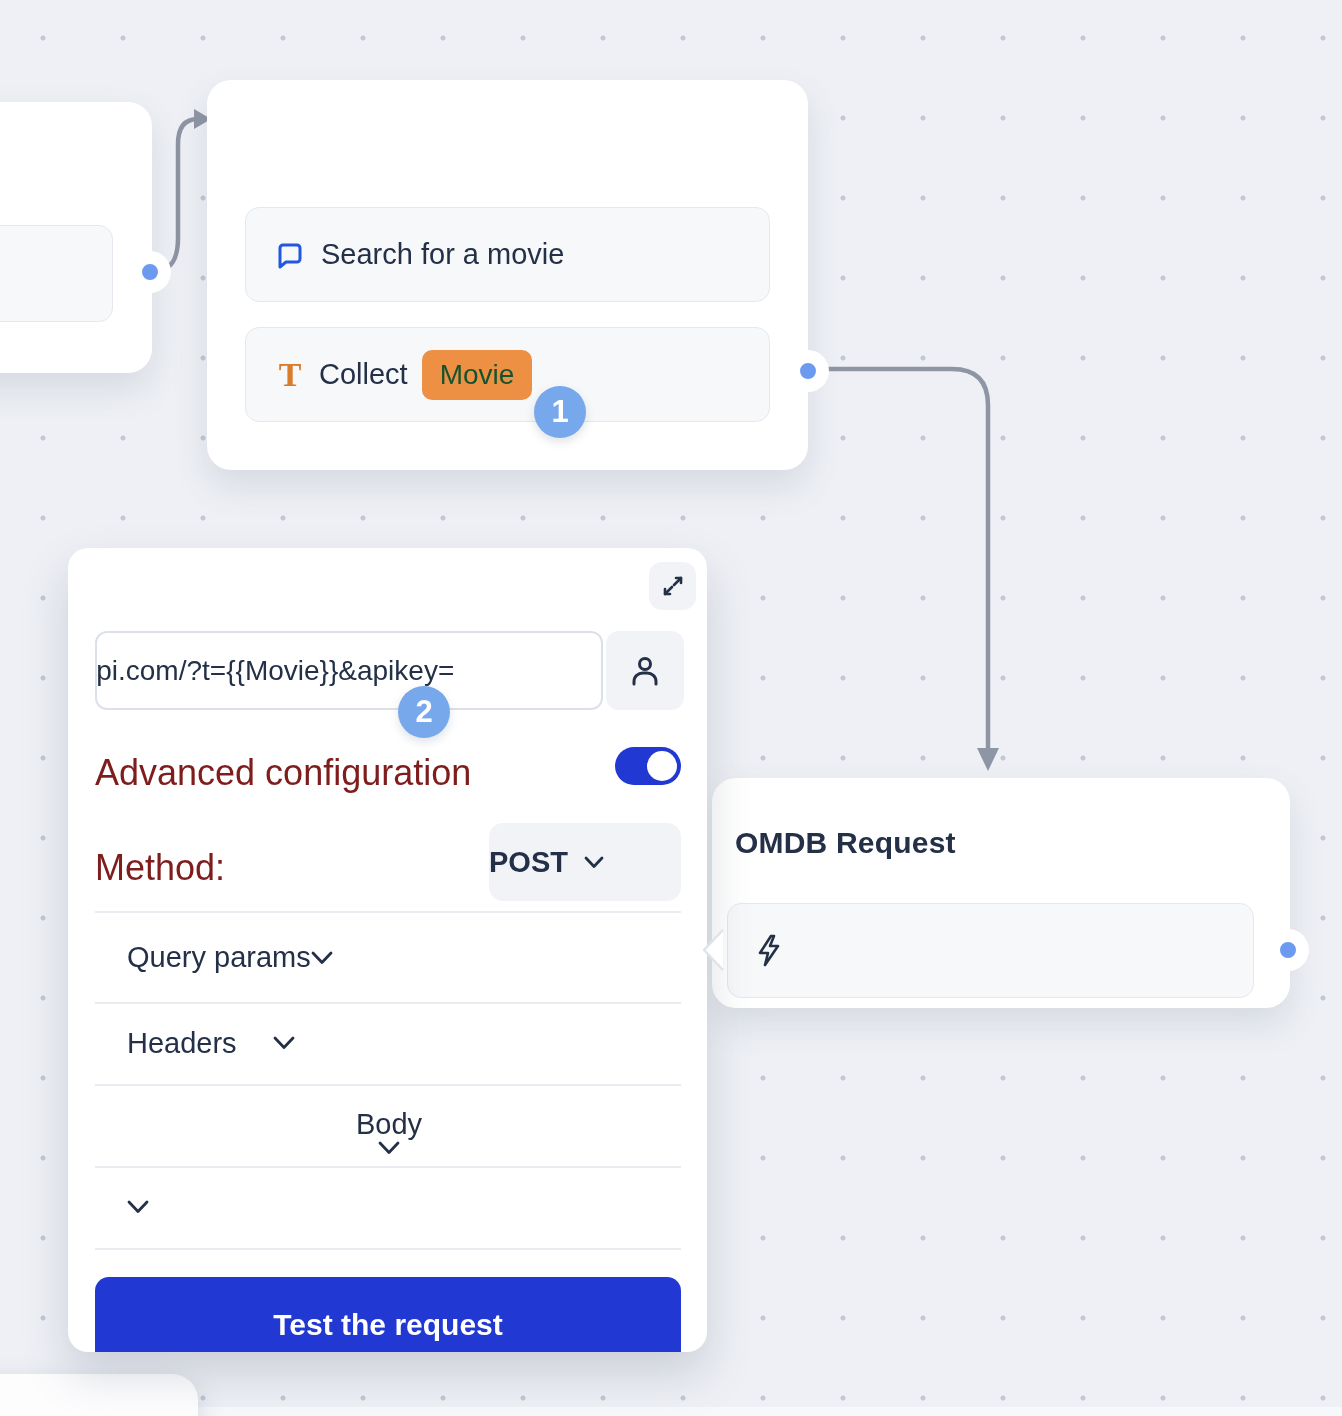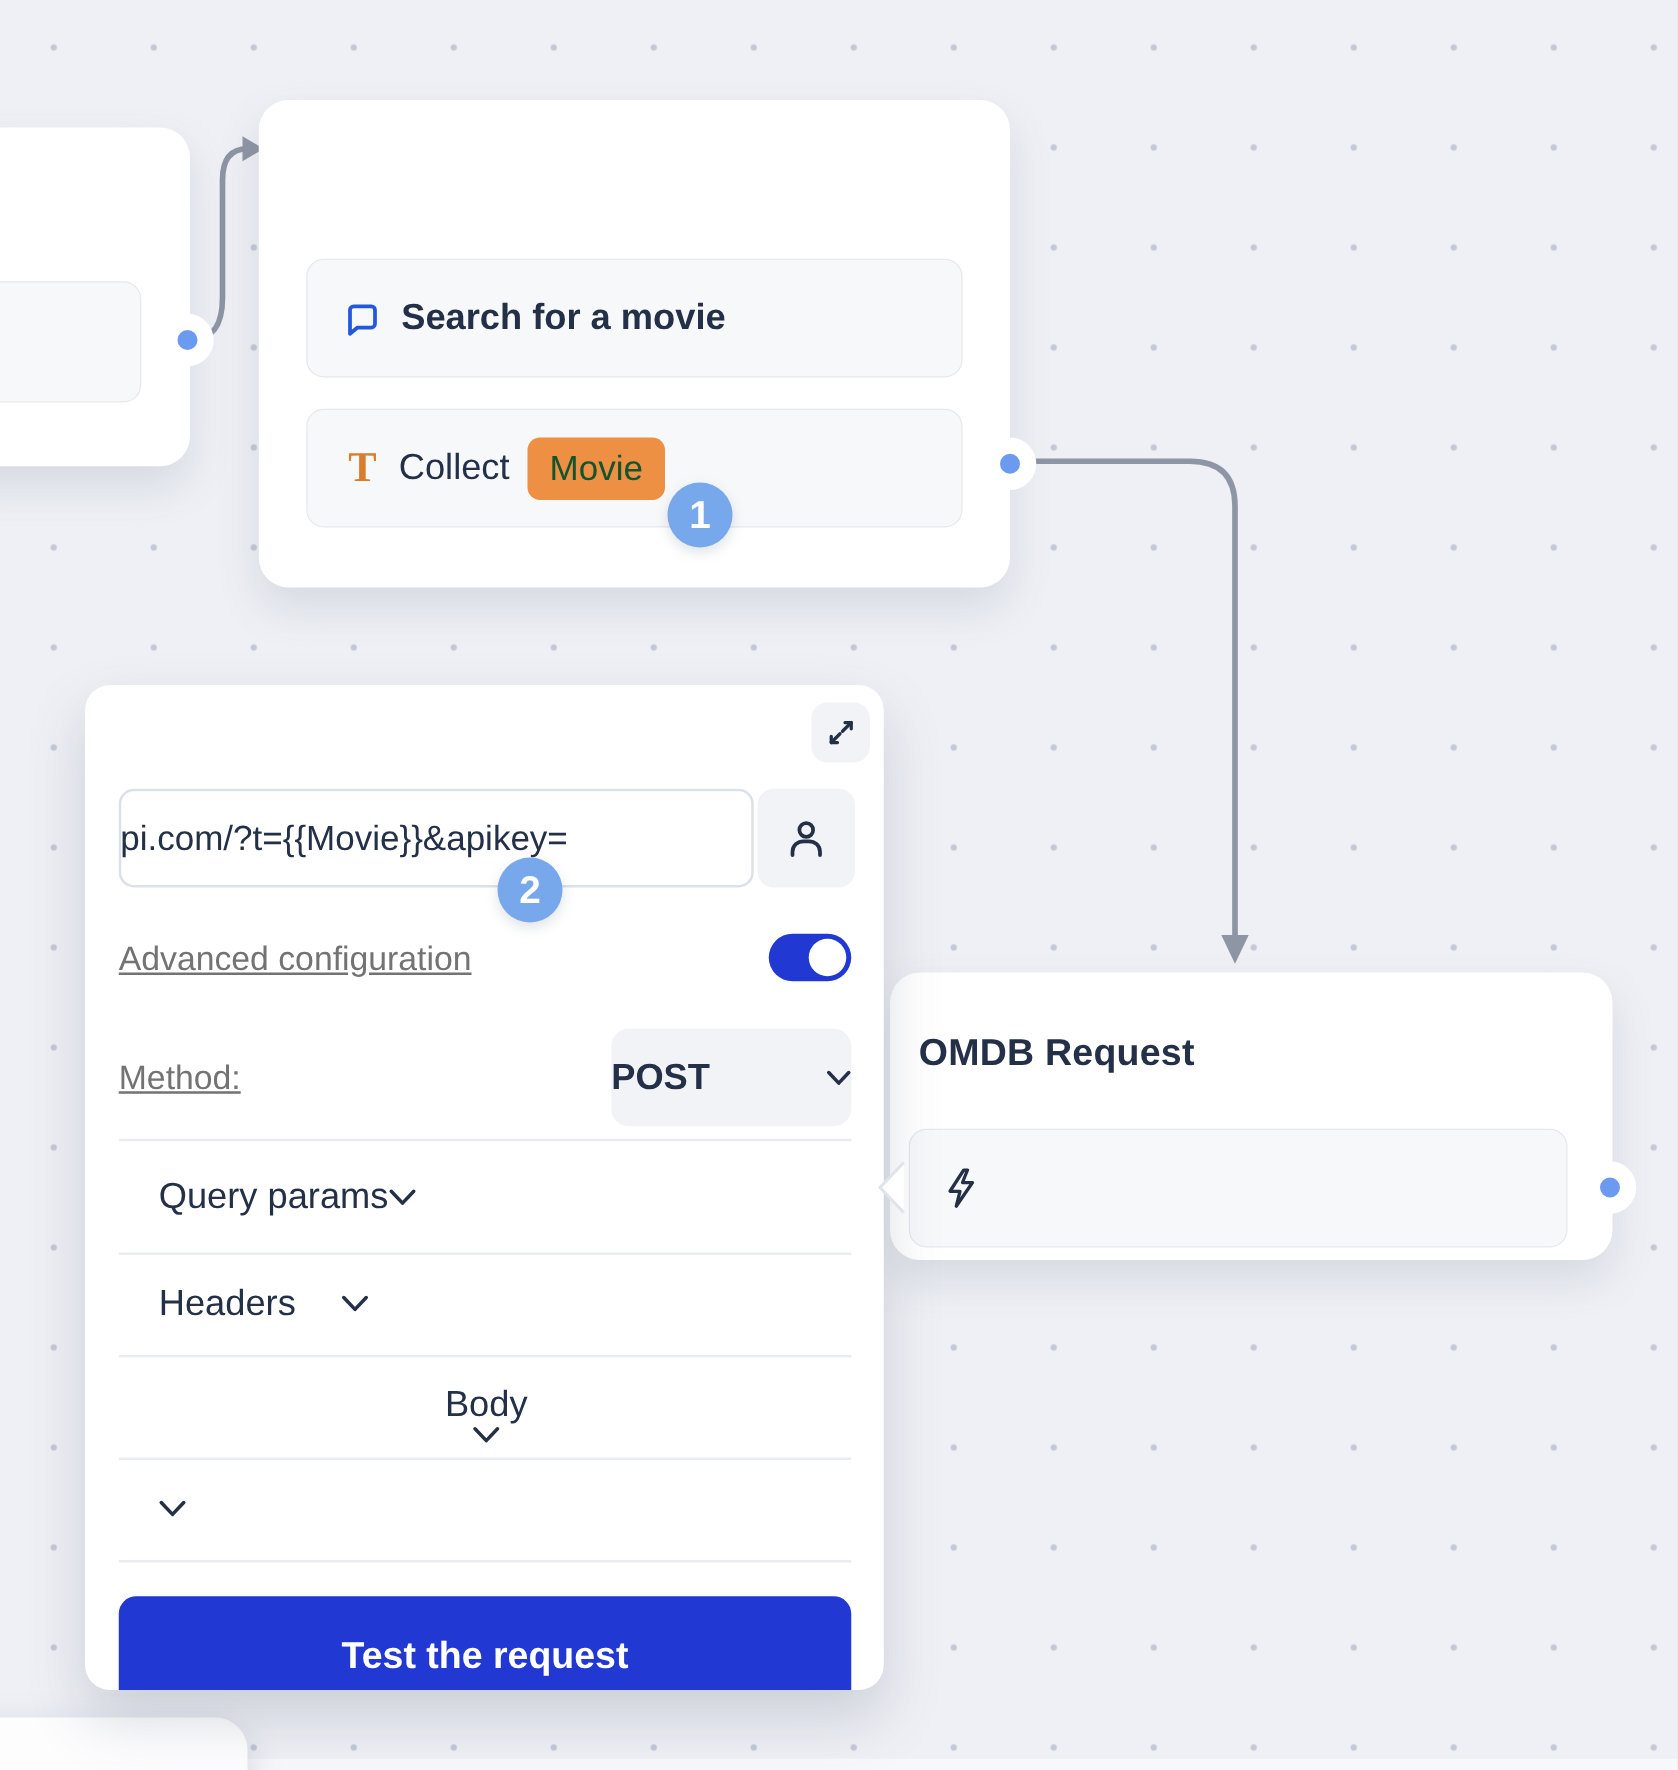--- a/index.html
+++ b/index.html
@@ -27,26 +27,26 @@
          justify-content:center;z-index:6;box-shadow:0 4px 10px rgba(80,92,115,.18);}
   
   .panel{position:absolute;left:68px;top:548px;width:639px;height:804px;background:#fff;
          border-radius:20px;box-shadow:0 22px 46px rgba(80,92,115,.22);z-index:3;overflow:hidden;}
   .icon-btn{position:absolute;background:#f1f3f7;border-radius:13px;display:flex;
             align-items:center;justify-content:center;cursor:pointer;}
   .url-input{position:absolute;left:27px;top:83px;width:508px;height:79px;background:#fff;
              border:2px solid #dce1e9;border-radius:12px;display:flex;align-items:center;
              overflow:hidden;}
   .url-text{font-size:28px;white-space:nowrap;margin-left:-7px;color:#233047;}
-  .row-label{position:absolute;left:27px;font-size:27px;color:#737373;text-decoration:underline;}
+  .row-label{position:absolute;left:27px;font-size:36px;color:#7f1d1d;}
   .toggle{position:absolute;left:547px;top:199px;width:66px;height:38px;border-radius:19px;
           background:#2139d2;cursor:pointer;}
   .toggle-knob{position:absolute;right:4px;top:4px;width:30px;height:30px;border-radius:50%;background:#fff;}
   .method-dd{position:absolute;left:421px;top:275px;width:192px;height:78px;background:#f1f3f7;
-             border-radius:14px;display:flex;align-items:center;justify-content:space-between;gap:16px;cursor:pointer;}
+             border-radius:14px;display:flex;align-items:center;justify-content:flex-start;gap:16px;cursor:pointer;}
   .method-value{font-size:29px;font-weight:700;color:#233047;}
   .divider{position:absolute;left:27px;width:586px;height:2px;background:#eaecf1;}
   .sec-row{position:absolute;left:59px;width:524px;height:82px;display:flex;
            align-items:center;justify-content:flex-start;cursor:pointer;}
   .sec-label{font-size:29px;color:#233047;}
   .test-btn{position:absolute;left:27px;top:729px;width:586px;height:96px;background:#2139d2;
             border-radius:14px;display:flex;align-items:center;justify-content:center;
             color:#fff;font-size:30px;font-weight:700;cursor:pointer;border:none;}
   .var-tag{margin-left:14px;background:#ee9043;color:#14532d;border-radius:10px;
            padding:9px 18px;font-size:28px;white-space:nowrap;}
@@ -72,21 +72,21 @@
 
   <div class="card" style="left:-48px;top:102px;width:200px;height:271px;"></div>
   <div class="inner-box" style="left:-20px;top:225px;width:133px;height:97px;border-radius:0 14px 14px 0;z-index:2;"></div>
   <div class="port-halo" style="left:129px;top:251px;">
     <div class="port-ring"></div>
   </div>
 
   <div class="card" style="left:207px;top:80px;width:601px;height:390px;">
     <div class="node-title" style="left:50px;top:128px;">Movie search</div>
 
-    <div class="inner-box" style="left:38px;top:127px;width:525px;height:95px;padding-left:29px;font-weight:bold;">
+    <div class="inner-box" style="left:38px;top:127px;width:525px;height:95px;padding-left:29px;">
       <svg width="30" height="30" viewBox="0 0 30 30" style="margin-right:16px;flex:none;">
         <path d="M10 5 h12 a3 3 0 0 1 3 3 v11 a3 3 0 0 1 -3 3 h-11 l-6 5 v-19 a3 3 0 0 1 3 -3 z" fill="none" stroke="#2457e0" stroke-width="3" stroke-linejoin="round"></path>
       </svg>
       <span class="block-label">Search for a movie</span>
     </div>
 
     <div class="inner-box" style="left:38px;top:247px;width:525px;height:95px;padding-left:29px;">
       <span class="t-icon" style="margin-right:14px;flex:none;">T</span>
       <span class="block-label">Collect</span>
       <span class="var-tag">Movie</span>

